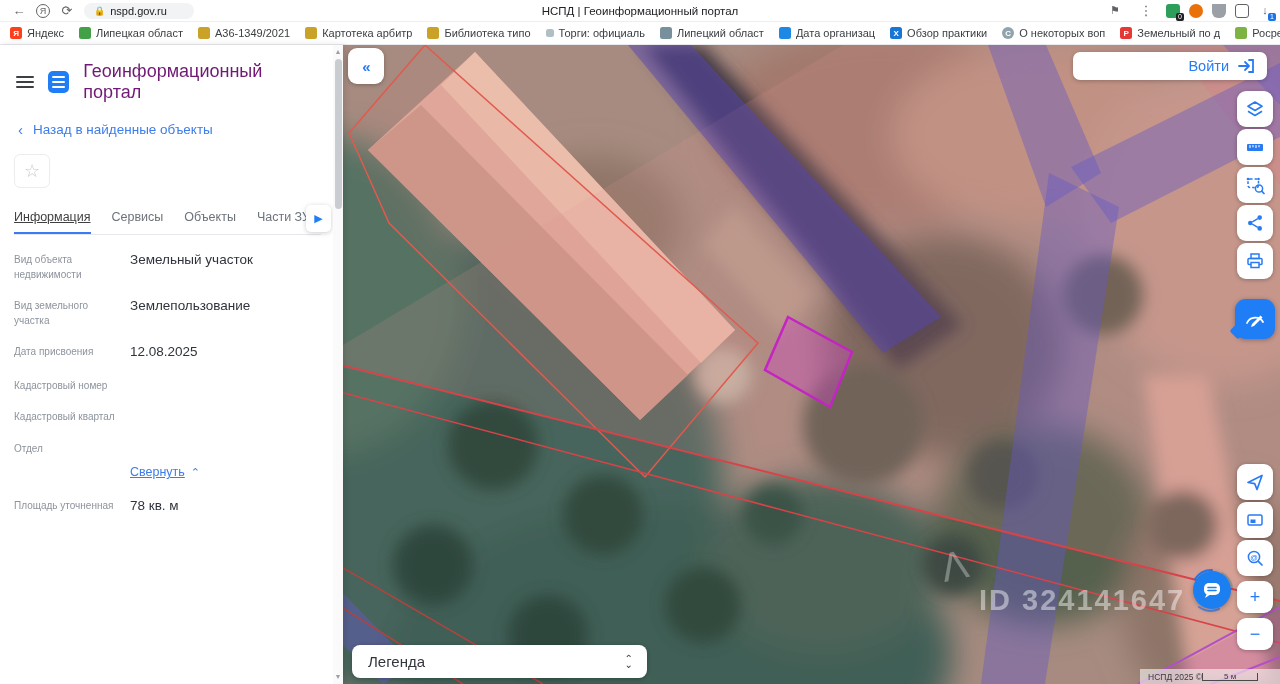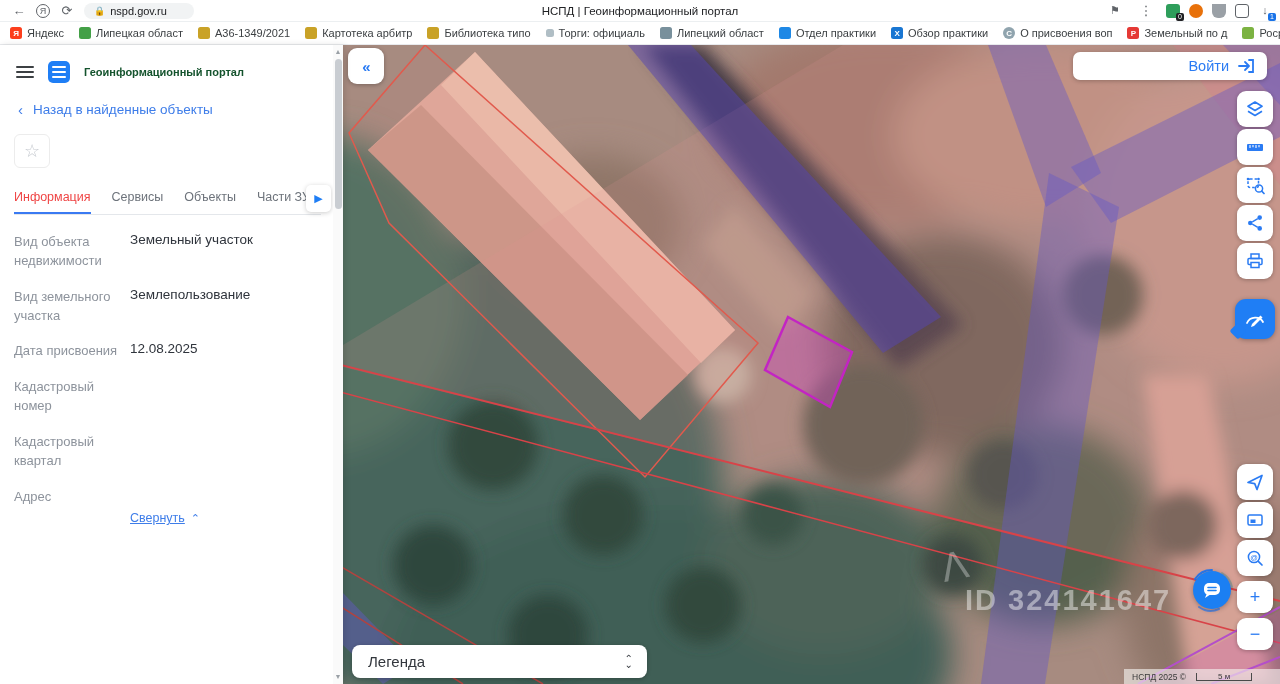--- a/index.html
+++ b/index.html
@@ -33,40 +33,40 @@
   .app { display:flex; height:639px; }
   .sidebar { width:343px; background:#fff; position:relative; z-index:5;
     box-shadow:2px 0 6px rgba(0,0,0,.12); padding:0 0 0 0; overflow:hidden; }
   .sb-inner { padding:14px 22px 0 14px; }
   .sb-header { display:flex; align-items:center; gap:14px; padding:2px 0 8px 2px; }
   .burger { width:18px; cursor:pointer; }
   .burger div { height:2px; background:#3c4043; margin:3px 0; border-radius:1px; }
   .logo { width:22px; height:22px; border-radius:5px; background:#1f7ef5; position:relative; cursor:pointer; }
   .logo:before { content:""; position:absolute; left:4px; right:4px; top:5px; height:2px;
     background:#fff; box-shadow:0 5px 0 #fff, 0 10px 0 #fff; border-radius:1px; }
-  .portal-title { font-size:11px; color:#14532d;font-weight:bold; }
+  .portal-title { font-size:18px; color:#701a75; }
   .back-link { display:flex; align-items:center; gap:10px; color:#3e7de9; font-size:13.5px;
     padding:10px 0 2px 4px; cursor:pointer; }
   .back-chev { font-size:15px; }
   .obj-title { font-size:17.5px; font-weight:600; color:#343a42; padding:12px 0 0 0; letter-spacing:.1px; }
   .star-btn { width:36px; height:34px; border:1px solid #ececec; border-radius:6px; margin-top:14px;
     display:flex; align-items:center; justify-content:center; color:#c6cad0; font-size:18px;
     cursor:pointer; background:#fff; }
 
   .tabs { display:flex; gap:21px; margin-top:16px; border-bottom:1px solid #e4e7eb;
     font-size:12.5px; color:#6d737b; position:relative; padding-right:30px; }
   .tab { padding:6px 0 8px; cursor:pointer; white-space:nowrap; }
-  .tab.active { color:#ef4444; border-bottom:2.5px solid #3a7af2; }
+  .tab.active { color:#404040; border-bottom:2.5px solid #3a7af2;text-decoration:underline; }
   .tab-scroll { position:absolute; right:-10px; top:1px; width:25px; height:27px; background:#fff;
     border-radius:5px; box-shadow:0 1px 5px rgba(0,0,0,.2); color:#1f7ef5; font-size:11px;
     display:flex; align-items:center; justify-content:center; cursor:pointer; }
 
   .fields { margin-top:16px; }
   .frow { display:grid; grid-template-columns:104px 1fr; column-gap:12px; margin-bottom:15px; }
-  .flabel { font-size:13px; color:#8d939c; line-height:1.45; padding-top:2px; }
+  .flabel { font-size:10px; color:#8d939c; line-height:1.45; padding-top:2px; }
   .fvalue { font-size:13.5px; color:#2f343c; line-height:1.38; }
   .collapse-link { color:#3e7de9; font-size:12.5px; text-decoration:underline; cursor:pointer;
     display:inline-block; margin-top:6px; }
   .collapse-caret { color:#3e7de9; font-size:11px; text-decoration:none; display:inline-block; margin-left:6px; cursor:pointer; }
 
   .sb-scroll { position:absolute; top:0; right:0; bottom:0; width:10px; background:#fafafa; }
   .sb-thumb { position:absolute; top:14px; right:1.5px; width:7px; height:150px; background:#c9cdd2; border-radius:4px; cursor:pointer; }
   .sb-arrow { position:absolute; right:0; width:10px; height:12px; color:#9aa0a6; font-size:7px;
     text-align:center; line-height:12px; cursor:pointer; }
 
@@ -93,25 +93,25 @@
     display:flex; align-items:center; justify-content:center; box-shadow:0 1px 5px rgba(0,0,0,.3); }
 
   .legend { position:absolute; left:9px; top:600px; width:295px; height:33px; background:#fff;
     border-radius:8px; box-shadow:0 1px 4px rgba(0,0,0,.25); display:flex; align-items:center;
     justify-content:space-between; padding:0 14px 0 16px; font-size:15px; color:#33373d; cursor:pointer; }
   .updown { color:#33373d; font-size:10px; line-height:.6; text-align:center; }
 
   .wm { position:absolute; left:598px; top:498px; color:rgba(255,255,255,.40); pointer-events:none; }
   .wm-brand { font-size:54px; letter-spacing:6px; display:flex; align-items:center; gap:10px; }
   .wm-mark { font-size:40px; transform:rotate(-12deg); opacity:.8; }
-  .wm-id { font-size:29px; font-weight:bold; letter-spacing:2px; margin-top:-4px; margin-left:24px;
+  .wm-id { font-size:29px; font-weight:bold; letter-spacing:2px; margin-top:-4px; margin-left:38px;
     color:rgba(255,255,255,.45); }
 
-  .attrib { position:absolute; right:0; bottom:0; height:15px; width:156px;
-    background:rgba(245,243,240,.62); display:flex; align-items:center; gap:10px;
+  .attrib { position:absolute; right:0; bottom:0; height:15px; width:140px;
+    background:rgba(245,243,240,.62); display:flex; align-items:center; 
     padding:0 6px 0 8px; font-size:8.5px; color:#3a3a3a; }
   .scalebar { border-left:1px solid #4a4a4a; border-right:1px solid #4a4a4a; border-bottom:1px solid #4a4a4a;
     height:8px; width:56px; display:flex; align-items:flex-end; justify-content:center;
     font-size:8px; line-height:6px; color:#3a3a3a; }
 </style>
 </head>
 <body>
 
 <div class="titlebar">
   <div class="tb-ico">←</div>
@@ -161,29 +161,29 @@
   <span class="bm">
       <i style="width: 8px; height: 8px; background-color: rgb(176, 190, 197);"></i>
       <span>Торги: официаль</span>
     </span>
   <span class="bm">
       <i style="background-color: rgb(120, 144, 156);"></i>
       <span>Липецкий област</span>
     </span>
   <span class="bm">
       <i style="background-color: rgb(30, 136, 229);"></i>
-      <span>Отдел практики</span>
+      <span>Дата организац</span>
     </span>
   <span class="bm">
       <i style="background-color: rgb(25, 118, 210);">X</i>
       <span>Обзор практики</span>
     </span>
   <span class="bm">
       <i style="border-radius: 50%; background-color: rgb(144, 164, 174);">C</i>
-      <span>О присвоения воп</span>
+      <span>О некоторых воп</span>
     </span>
   <span class="bm">
       <i style="background-color: rgb(229, 57, 53);">P</i>
       <span>Земельный по д</span>
     </span>
   <span class="bm">
       <i style="background-color: rgb(124, 179, 66);"></i>
       <span>Росреестр</span>
     </span>
 
@@ -237,25 +237,29 @@
           <div class="flabel">Дата присвоения</div>
             <div class="fvalue">12.08.2025</div>
         </div>
         <div class="frow">
           <div class="flabel">Кадастровый номер</div>
         </div>
         <div class="frow">
           <div class="flabel">Кадастровый квартал</div>
         </div>
         <div class="frow">
-          <div class="flabel">Адрес</div>
+          <div class="flabel">Отдел</div>
           <div class="fvalue">
             <br>
             <span class="collapse-link">Свернуть</span><span class="collapse-caret">⌃</span>
           </div>
+        </div>
+        <div class="frow">
+          <div class="flabel">Площадь уточненная</div>
+            <div class="fvalue">78 кв. м</div>
         </div>
 
       </div>
     </div>
 
     <div class="sb-scroll">
       <div class="sb-arrow" style="top:1px;">▲</div>
       <div class="sb-thumb"></div>
       <div class="sb-arrow" style="bottom:1px;">▼</div>
     </div>

